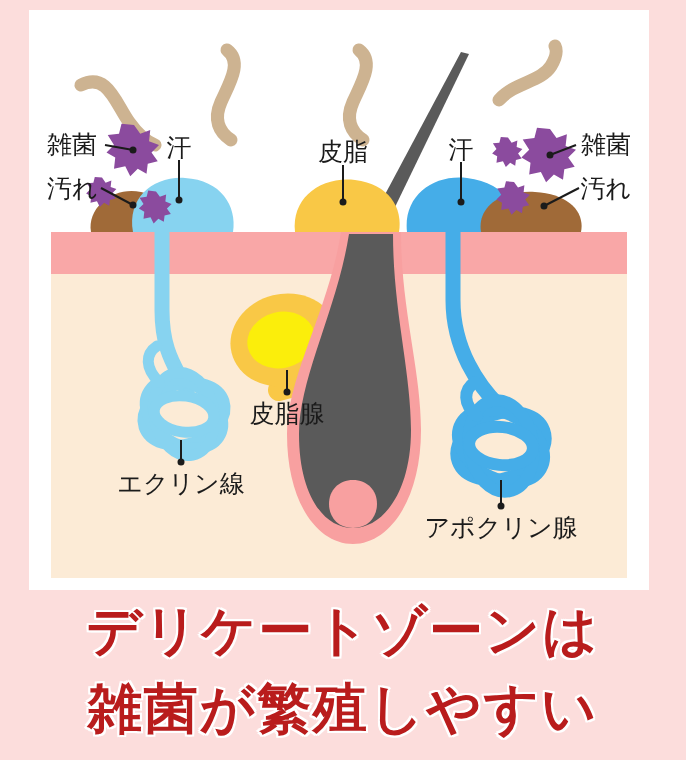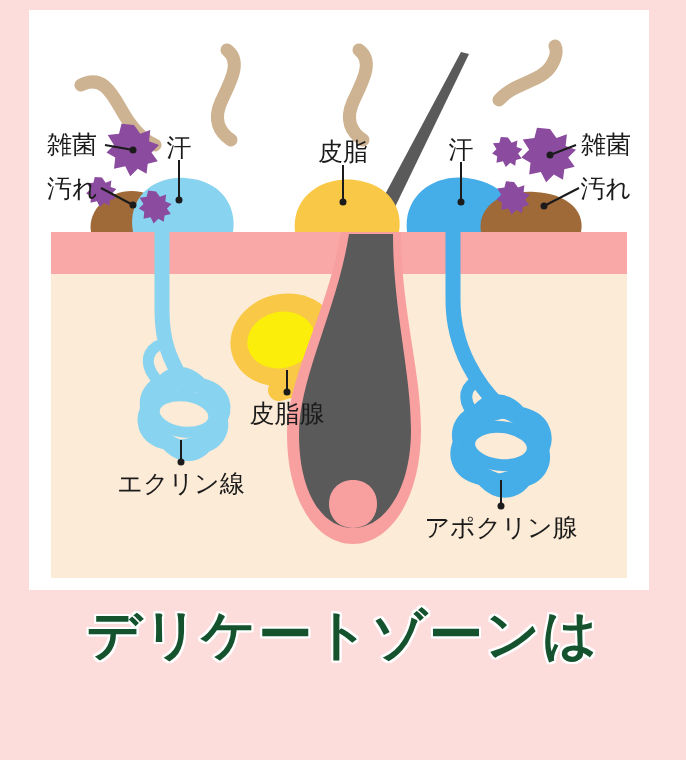--- a/index.html
+++ b/index.html
@@ -40,26 +40,26 @@
   
   #caption {
     position: absolute;
     left: 0;
     top: 596px;
     width: 686px;
     text-align: center;
   }
   .caption-line {
     display: block;
-    font-family: Liberation Serif, serif;
+    font-family: Liberation Mono, monospace;
     font-size: 54px;
     font-weight: bold;
     letter-spacing: 2px;
     line-height: 78px;
-    color: #14532d;
+    color: #b91c1c;
     -webkit-text-stroke: 3px #ffffff;
     paint-order: stroke fill;
     text-shadow:
        2px 0 0 #fff, -2px 0 0 #fff, 0 2px 0 #fff, 0 -2px 0 #fff,
        2px 2px 0 #fff, -2px 2px 0 #fff, 2px -2px 0 #fff, -2px -2px 0 #fff;
   }
   
   .dlabel {
     font-family: "DejaVu Sans", "Liberation Sans", sans-serif;
     font-size: 25px;
@@ -210,15 +210,16 @@
         <text class="dlabel" x="258" y="412" text-anchor="middle">皮脂腺</text>
         <text class="dlabel" x="152" y="482" text-anchor="middle">エクリン線</text>
         <text class="dlabel" x="472" y="526" text-anchor="middle">アポクリン腺</text>
 
       </svg>
     </div>
   </div>
 
   <div id="caption">
     <span class="caption-line">デリケートゾーンは</span>
+    <span class="caption-line">雑菌が繁殖しやすい</span>
   </div>
 
 </div>
 
 </body></html>

